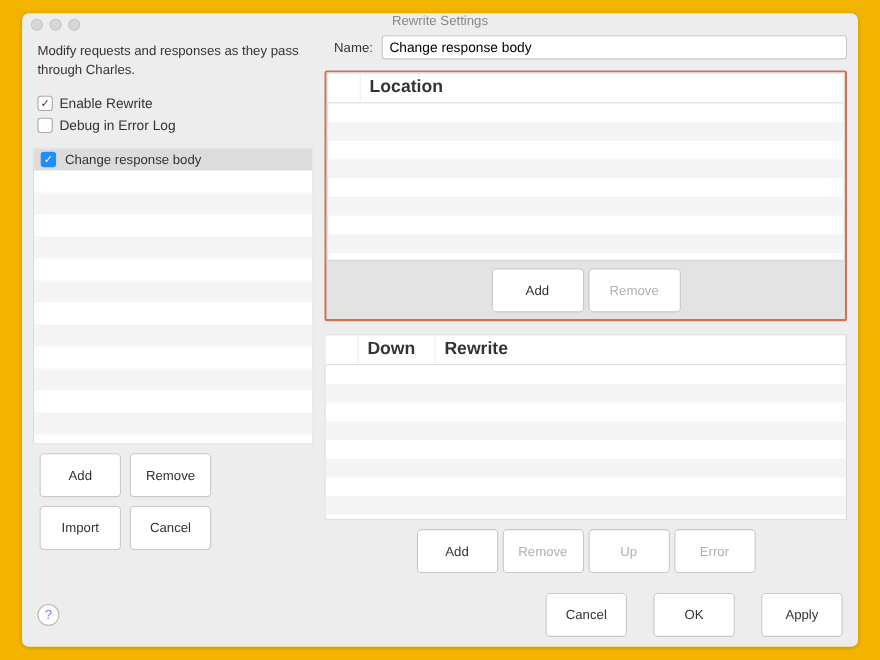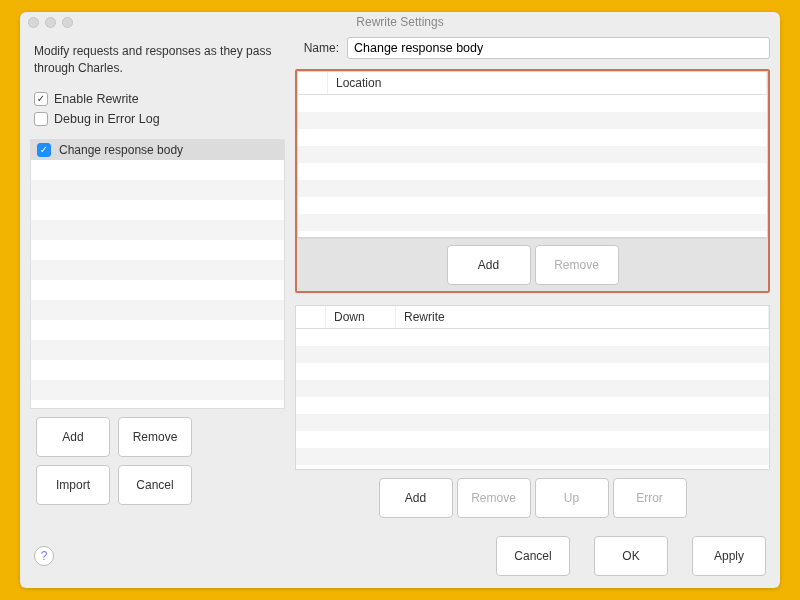--- a/index.html
+++ b/index.html
@@ -22,21 +22,21 @@
     .smallchk { width:14px; height:14px; border:1px solid #1e8eff; border-radius:3px; background:#1e8eff; color:#fff; display:flex; align-items:center; justify-content:center; font-size:10px; margin-right:8px; }
     .btnrow { display:flex; gap:8px; margin-top:8px; padding-left:6px; }
     .btn { height:40px; min-width:74px; padding:0 12px; background:#fff; border:1px solid #c8c8c8; border-radius:4px; font-size:12px; display:flex; align-items:center; justify-content:center; cursor:pointer; }
     .btn.disabled { color:#b0b0b0; }
     .right { flex:1; display:flex; flex-direction:column; }
     .namerow { display:flex; align-items:center; gap:8px; margin-bottom:10px; }
     .namerow label { width:44px; text-align:right; }
     .nameinput { flex:1; height:22px; border:1px solid #c8c8c8; border-radius:3px; background:#fff; padding:2px 6px; font-size:12.5px; }
     .panel { border:1px solid #d8d8d8; background:#fff; }
     .locwrap { border:2px solid #cc7356; border-radius:2px; padding-bottom:0; background:#ededed; }
-    .tablehead { display:flex; font-size:12px; border-bottom:1px solid #ddd; background:#fff; }
+    .tablehead { display:flex; font-size:16px; border-bottom:1px solid #ddd; background:#fff;font-weight:bold; }
     .tablehead .col { padding:4px 8px; border-right:1px solid #eee; }
     .locbody { height:142px; }
     .actbody { height:140px; }
     .striperow { height:17px; }
     .striperow:nth-child(even){ background:#f4f4f4; }
     .panelbtns { display:flex; gap:4px; justify-content:center; padding:6px 0; }
     .locbtns { background:#e3e3e3; border-top:1px solid #d6d6d6; }
     .actpanel { margin-top:12px; }
     .actbtns { display:flex; gap:4px; justify-content:center; padding:8px 0; }
     .footer { display:flex; align-items:center; padding:10px 14px 12px 14px; }

